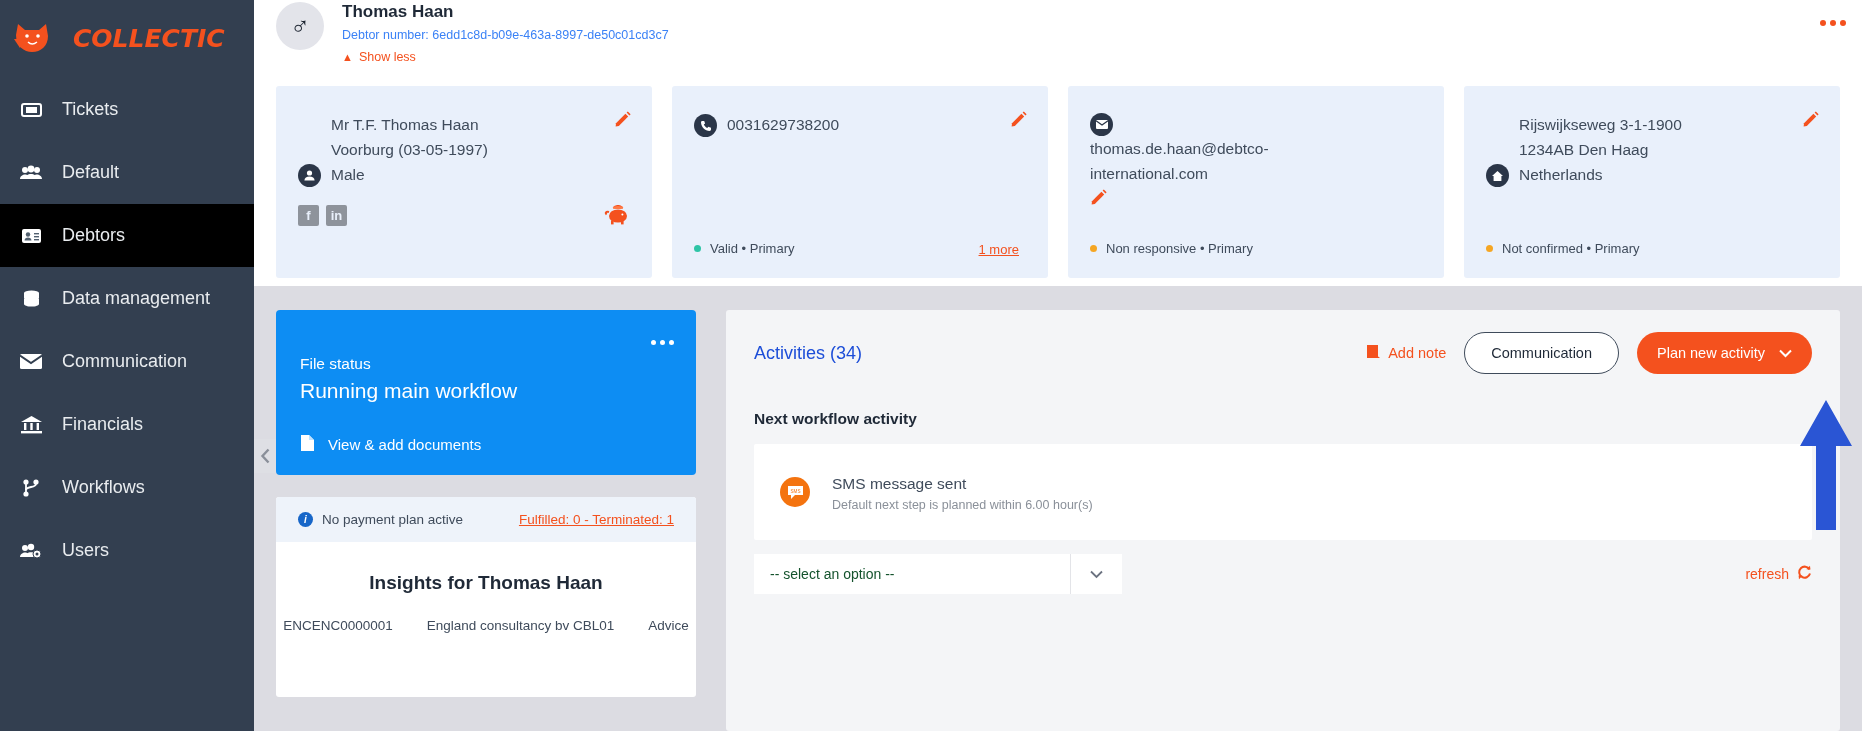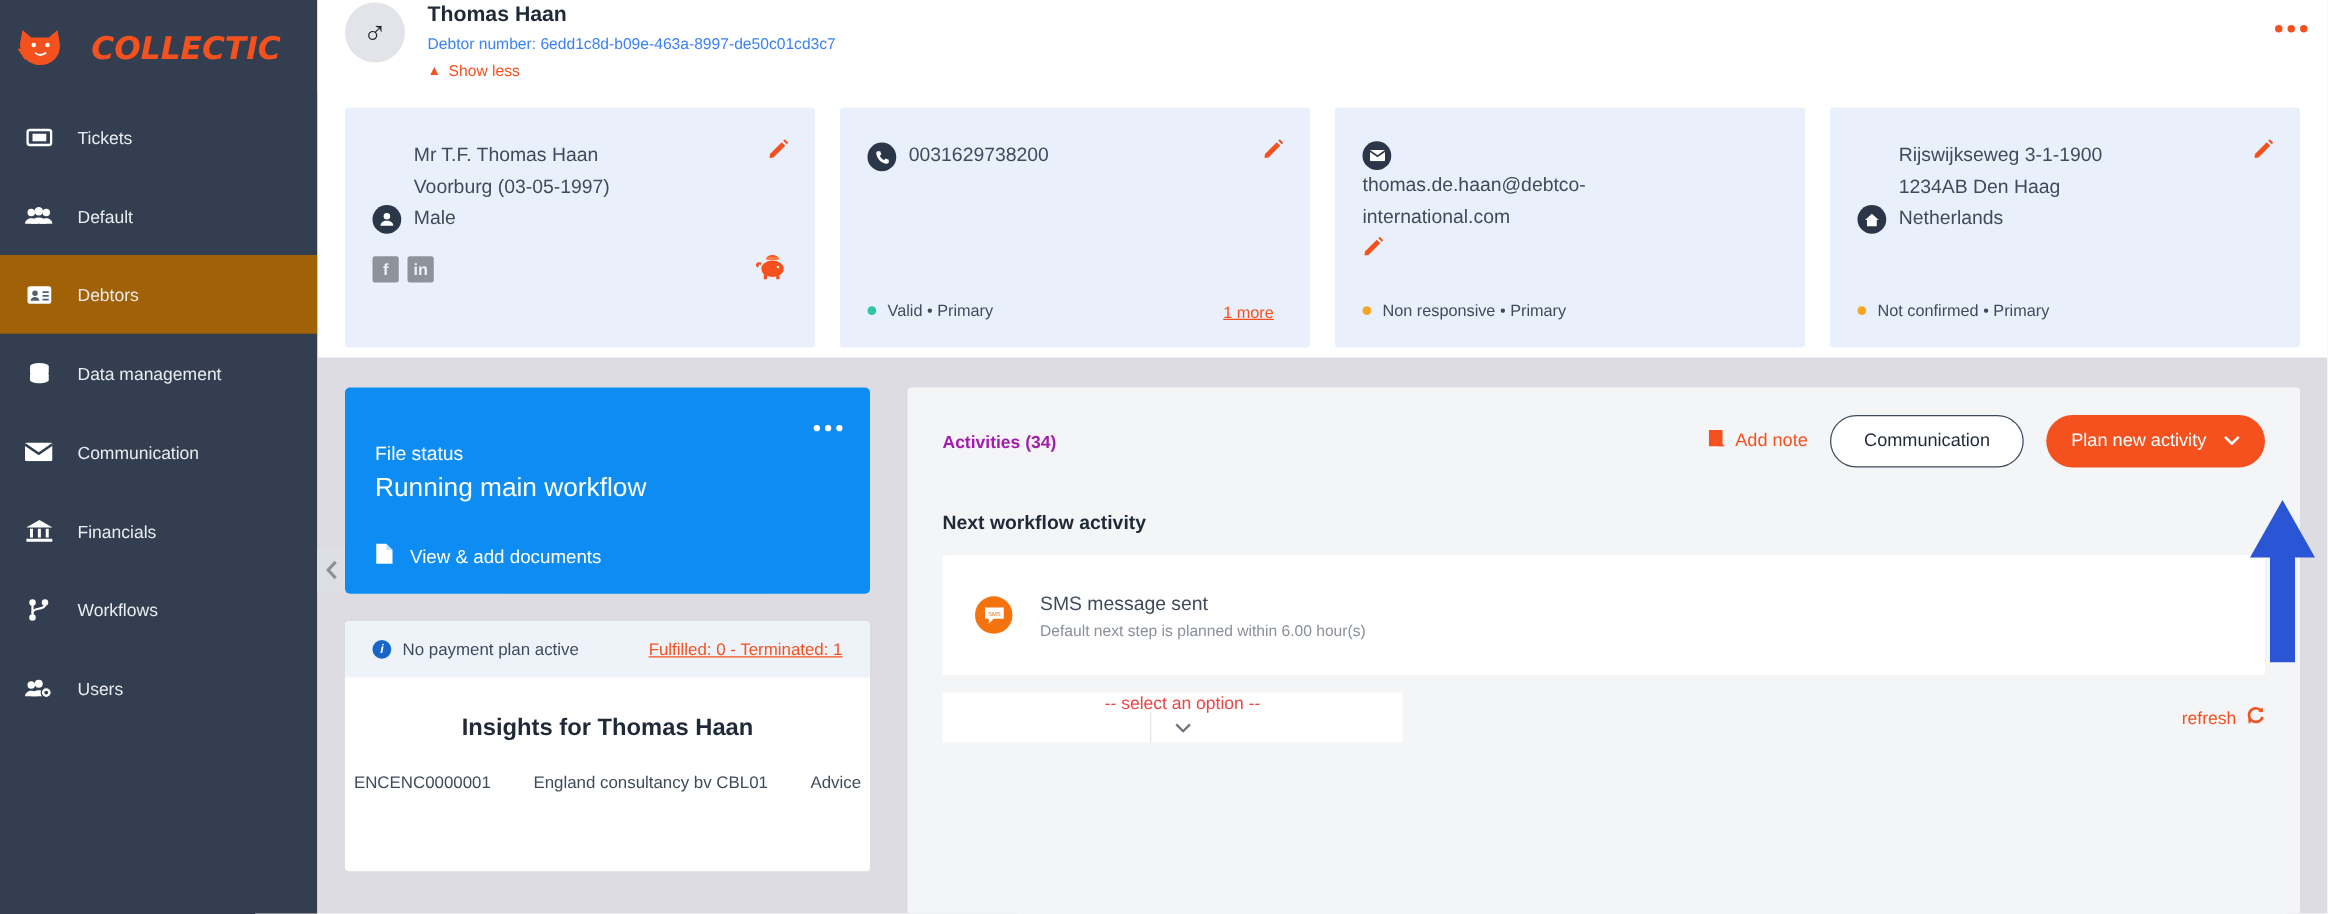--- a/index.html
+++ b/index.html
@@ -27,24 +27,24 @@
   .logo-text {
     color: #f4511e; font-weight: bold; font-size: 25px;
     letter-spacing: 0px; font-style: italic;
     font-family: "DejaVu Sans", sans-serif;
     margin-left: 2px;
   }
   .nav { margin-top: 16px; }
   .nav-item {
     display: flex; align-items: center;
     height: 63px; padding-left: 14px;
-    color: #e9ecef; font-size: 14px;
+    color: #e9ecef; font-size: 18px;
     cursor: pointer;
   }
-  .nav-item.active { background: #a16207; }
+  .nav-item.active { background: #000000; }
   .nav-ico {
     width: 34px; flex: 0 0 34px;
     display: flex; align-items: center; justify-content: center;
     margin-right: 14px;
   }
   .nav-ico svg { display: block; }
 
   
   .collapse-handle {
     position: absolute; left: 254px; top: 439px;
@@ -190,21 +190,21 @@
     display:flex; justify-content:center; gap: 34px;
     margin-top: 22px; font-size: 13.5px; color:#3f4b5b;
   }
   .ins-col { text-align:center; line-height: 19px; }
 
   .activities-panel {
     background: #f4f5f7; border-radius: 3px;
     padding: 22px 28px 0 28px; height: 421px; position: relative;
   }
   .act-head { display:flex; align-items:center; }
-  .act-title { font-size: 14px; font-weight: bold; color:#a21caf; }
+  .act-title { font-size: 18px; font-weight: normal; color:#1d4ed8; }
   .act-actions { margin-left:auto; display:flex; align-items:center; gap: 18px; }
   .add-note {
     display:flex; align-items:center; gap: 8px;
     color:#f4511e; font-size: 14.5px; cursor:pointer;
   }
   .btn-outline {
     border: 1px solid #3f4b5b; background:#fff; border-radius: 22px;
     padding: 0 26px; height: 42px; line-height: 40px;
     font-size: 14.5px; color:#1f2937; cursor:pointer;
   }
@@ -228,21 +228,21 @@
     margin-right: 22px;
   }
   .act-txt-main { font-size: 15.5px; color:#3f4b5b; line-height: 22px; }
   .act-txt-sub { font-size: 12.5px; color:#8a9099; margin-top: 3px; }
 
   .past-head { font-size: 15.5px; font-weight:bold; color:#1f2937; margin-top: 34px; }
   .select-row { display:flex; align-items:center; margin-top: 14px; }
   .fake-select {
     width: 368px; height: 40px; background:#fff; border:none;
     display:flex; align-items:center; justify-content:space-between;
-    font-size: 14px; color:#ef4444; padding: 0 0 0 16px; cursor:pointer;flex-direction:column;
+    font-size: 14px; color:#14532d; padding: 0 0 0 16px; cursor:pointer;
   }
   .sel-caret {
     width: 52px; height: 40px;
     display:flex; align-items:center; justify-content:center;
     border-left: 1px solid #e3e4e8; color:#6b7280; font-size: 13px;
   }
   .refresh {
     margin-left:auto; display:flex; align-items:center; gap: 8px;
     color:#f4511e; font-size: 14px; cursor:pointer;
   }

